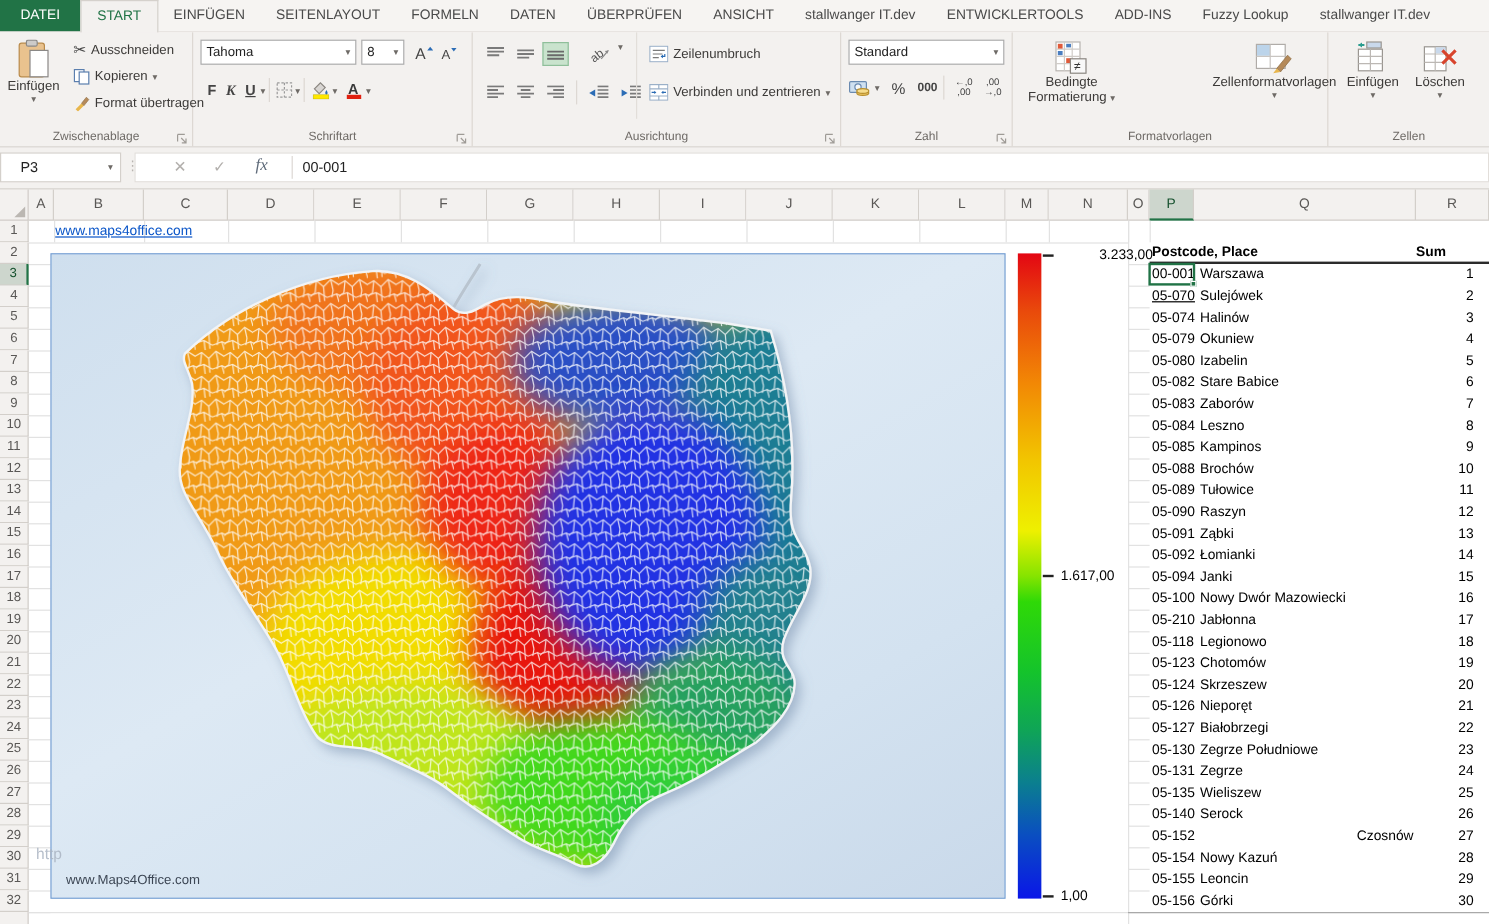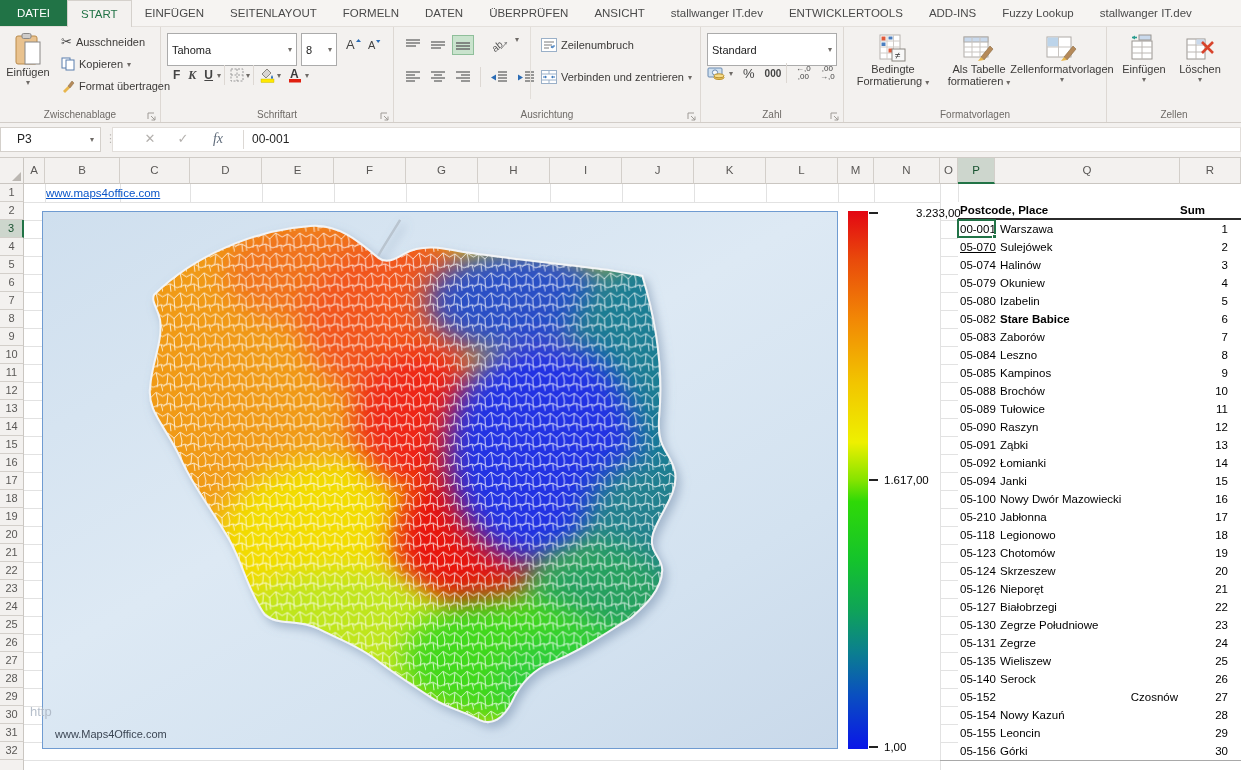--- a/index.html
+++ b/index.html
@@ -20,21 +20,21 @@
   .rgroup { position:absolute; top:0; height:95px; border-right:1px solid #ddd8d3; }
   .rgroup .gtitle { position:absolute; left:0; right:0; bottom:2px; text-align:center;
     font-size:10px; color:#6e6a66; }
   .launcher { position:absolute; right:3px; bottom:3px; width:11px; height:11px; opacity:.8; }
   .rbtn { display:flex; align-items:center; gap:4px; font-size:11px; color:#3c3a38;
     padding:1px 3px; white-space:nowrap; }
   .arrow { font-size:8px; color:#6e6a66; }
   .bigbtn { display:flex; flex-direction:column; align-items:center; width:52px; padding-top:4px;
     font-size:11px; color:#3c3a38; }
   .ibox { display:inline-flex; align-items:center; justify-content:center; }
-  .selectbox { background:#fff; border:1px solid #ababab; height:33px; display:flex;
+  .selectbox { background:#fff; border:1px solid #ababab; height:21px; display:flex;
     align-items:center; font-size:11px; color:#222; padding:0 4px; justify-content:space-between; }
   .fkU { font-size:12px; font-weight:bold; color:#444; padding:0 4px; }
   .sep-v { width:1px; background:#ddd8d3; height:20px; margin:0 3px; }
   .selicon { background:#c9e3cd; border:1px solid #8fbf9a; }
 
   
   #formulabar { position:absolute; left:0; top:123px; width:1241px; height:35px; background:#f3f1ef;
     border-bottom:1px solid #cfcbc6; }
   #namebox { position:absolute; left:0; top:4px; width:101px; height:25px; background:#fff;
     border:1px solid #d4d0cb; font-size:12px; color:#222; line-height:23px; padding-left:16px; }
@@ -363,36 +363,20 @@
               <rect x="10.5" y="3.5" width="4" height="3" fill="#4a7ec0"></rect>
             <rect x="3.5" y="9.5" width="4" height="3.5" fill="#4a7ec0"></rect>
               <rect x="10.5" y="15.5" width="4" height="4" fill="#e05a3a"></rect>
             <rect x="14" y="16" width="13" height="12" fill="#f8f8f8" stroke="#8a8680"></rect>
             <text x="17" y="25.5" font-size="10" fill="#333">≠</text>
           </svg>
         </span>
         <span>Bedingte</span>
         <span>
           <span>Formatierung</span>
-          <span class="arrow">▾</span>
-        </span>
-      </div>
-      <div class="bigbtn" style="position:absolute;left:96px;top:2px;width:78px;">
-        <span class="ibox">
-          <svg width="32" height="30" viewBox="0 0 32 30">
-            <rect x="1" y="4" width="24" height="20" fill="#fff" stroke="#b0aca8"></rect>
-            <rect x="1" y="4" width="24" height="5" fill="#c9d9ec" stroke="#b0aca8"></rect>
-            <path d="M1,14 h24 M1,19 h24 M9,4 v20 M17,4 v20" stroke="#c9c5c1"></path>
-            <path d="M18,24 L27,13 L30,16 L21,27 Z" fill="#b58a5a" stroke="#8a6a40" stroke-width="0.6"></path>
-            <path d="M15,28 L21,27 L18,24 Z" fill="#e8b64c"></path>
-          </svg>
-        </span>
-        <span>Als Tabelle</span>
-        <span>
-          <span>formatieren</span>
           <span class="arrow">▾</span>
         </span>
       </div>
       <div class="bigbtn" style="position:absolute;left:176px;top:2px;width:84px;">
         <span class="ibox">
           <svg width="32" height="30" viewBox="0 0 32 30">
             <rect x="1" y="4" width="24" height="20" fill="#fff" stroke="#b0aca8"></rect>
             <rect x="1.5" y="4.5" width="11" height="9" fill="#bcd4ea"></rect>
             <path d="M1,14 h24 M12.5,4 v20" stroke="#c9c5c1"></path>
             <path d="M18,24 L27,13 L30,16 L21,27 Z" fill="#b58a5a" stroke="#8a6a40" stroke-width="0.6"></path>
@@ -682,21 +666,21 @@
         <div class="tcell" style="left: 936px; top: 72px; width: 36px; text-align: left;">05-074</div>
         <div class="tcell" style="left: 976px; top: 72px; width: 178px; text-align: left;">Halinów</div>
         <div class="tcell" style="left: 1156px; top: 72px; width: 48px; text-align: right;">3</div>
         <div class="tcell" style="left: 936px; top: 90px; width: 36px; text-align: left;">05-079</div>
         <div class="tcell" style="left: 976px; top: 90px; width: 178px; text-align: left;">Okuniew</div>
         <div class="tcell" style="left: 1156px; top: 90px; width: 48px; text-align: right;">4</div>
         <div class="tcell" style="left: 936px; top: 108px; width: 36px; text-align: left;">05-080</div>
         <div class="tcell" style="left: 976px; top: 108px; width: 178px; text-align: left;">Izabelin</div>
         <div class="tcell" style="left: 1156px; top: 108px; width: 48px; text-align: right;">5</div>
         <div class="tcell" style="left: 936px; top: 126px; width: 36px; text-align: left;">05-082</div>
-        <div class="tcell" style="left: 976px; top: 126px; width: 178px; text-align: left; font-weight: bold;">Stare Babice</div>
+        <div class="tcell" style="left: 976px; top: 126px; width: 178px; text-align: left;">Stare Babice</div>
         <div class="tcell" style="left: 1156px; top: 126px; width: 48px; text-align: right;">6</div>
         <div class="tcell" style="left: 936px; top: 144px; width: 36px; text-align: left;">05-083</div>
         <div class="tcell" style="left: 976px; top: 144px; width: 178px; text-align: left;">Zaborów</div>
         <div class="tcell" style="left: 1156px; top: 144px; width: 48px; text-align: right;">7</div>
         <div class="tcell" style="left: 936px; top: 162px; width: 36px; text-align: left;">05-084</div>
         <div class="tcell" style="left: 976px; top: 162px; width: 178px; text-align: left;">Leszno</div>
         <div class="tcell" style="left: 1156px; top: 162px; width: 48px; text-align: right;">8</div>
         <div class="tcell" style="left: 936px; top: 180px; width: 36px; text-align: left;">05-085</div>
         <div class="tcell" style="left: 976px; top: 180px; width: 178px; text-align: left;">Kampinos</div>
         <div class="tcell" style="left: 1156px; top: 180px; width: 48px; text-align: right;">9</div>

